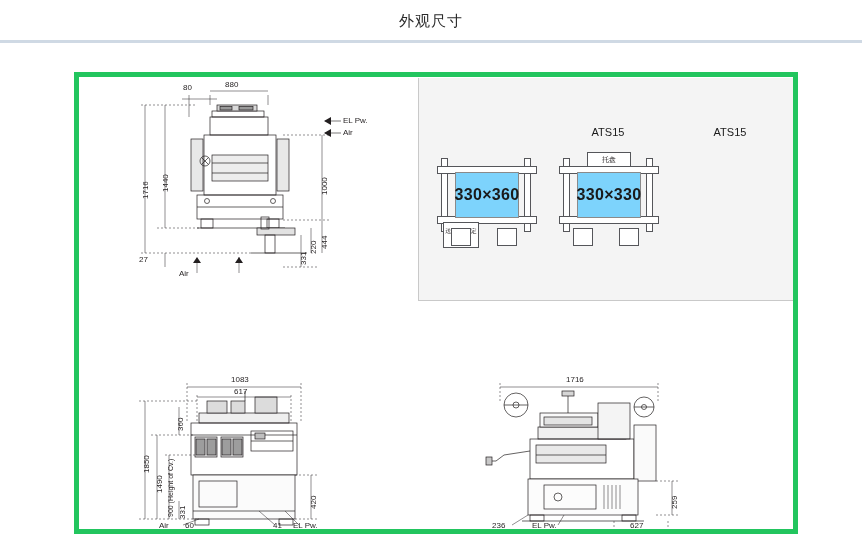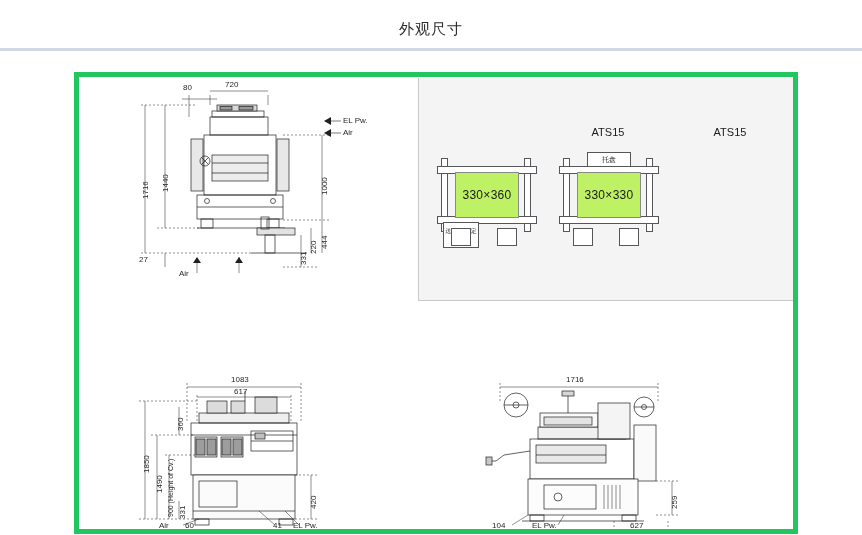--- a/index.html
+++ b/index.html
@@ -14,21 +14,20 @@
     color: #231f20;
     position: relative;
     overflow: hidden;
   }
   .page-title {
     text-align: center;
     font-size: 15px;
     color: #2a2a2a;
     padding-top: 12px;
     letter-spacing: 1px;
-    margin-top: 8px;
   }
   .title-rule {
     margin-top: 9px;
     height: 3px;
     background: #cfd9e4;
     width: 100%;
   }
   .figure-frame {
     position: absolute;
     left: 74px;
@@ -107,28 +106,29 @@
     border: 1px solid #55565a;
   }
   .post.l { left: 6px; top: 10px; height: 72px; }
   .post.r { right: 6px; top: 10px; height: 72px; }
   .panel-box {
     position: absolute;
     left: 20px;
     top: 24px;
     width: 62px;
     height: 44px;
-    background: #bef264;
+    background: #7dd3fc;
     border: 1px solid #8a8a8a;
     display: flex;
     align-items: center;
     justify-content: center;
-    font-size: 12px;
+    font-size: 16px;
     color: #1a1a1a;
     letter-spacing: 0.3px;
+    font-weight: bold;
   }
   .tray-box {
     position: absolute;
     left: 30px;
     top: 4px;
     width: 42px;
     height: 13px;
     border: 1px solid #55565a;
     background: #fff;
     font-size: 7px;
@@ -274,21 +274,21 @@
 
       <g stroke="#231f20" fill="none" stroke-width="0.6">
         <path d="M246,44 L262,44"></path>
         <path d="M252,40 L245,44 L252,48" fill="#231f20" stroke="none"></path>
         <path d="M246,56 L262,56"></path>
         <path d="M252,52 L245,56 L252,60" fill="#231f20" stroke="none"></path>
       </g>
     </svg>
 
     <span class="dim-label" style="left:104px;top:6px;">80</span>
-    <span class="dim-label" style="left:146px;top:3px;">720</span>
+    <span class="dim-label" style="left:146px;top:3px;">880</span>
     <span class="dim-label vert" style="left:62px;top:122px;">1716</span>
     <span class="dim-label vert" style="left:82px;top:115px;">1440</span>
     <span class="dim-label vert" style="left:241px;top:118px;">1000</span>
     <span class="dim-label vert" style="left:241px;top:172px;">444</span>
     <span class="dim-label vert" style="left:230px;top:177px;">220</span>
     <span class="dim-label vert" style="left:220px;top:188px;">331</span>
     <span class="dim-label" style="left:60px;top:178px;">27</span>
     <span class="dim-label" style="left:100px;top:192px;">Air</span>
     <span class="dim-label" style="left:264px;top:39px;">EL Pw.</span>
     <span class="dim-label" style="left:264px;top:51px;">Air</span>
@@ -426,21 +426,21 @@
         <line x1="110" y1="210" x2="94" y2="220"></line>
         <line x1="146" y1="210" x2="140" y2="220"></line>
 
         <line x1="196" y1="216" x2="196" y2="222" stroke-dasharray="2,2"></line>
         <line x1="250" y1="216" x2="250" y2="222" stroke-dasharray="2,2"></line>
       </g>
     </svg>
 
     <span class="dim-label" style="left:148px;top:70px;">1716</span>
     <span class="dim-label vert" style="left:252px;top:204px;">259</span>
-    <span class="dim-label" style="left:74px;top:216px;">104</span>
+    <span class="dim-label" style="left:74px;top:216px;">236</span>
     <span class="dim-label" style="left:114px;top:216px;">EL Pw.</span>
     <span class="dim-label" style="left:212px;top:216px;">627</span>
   </div>
 
   <div class="config-panel">
 
     <div class="config-row">
 
       <div class="cfg-card">
         <div class="cfg-label"></div>

